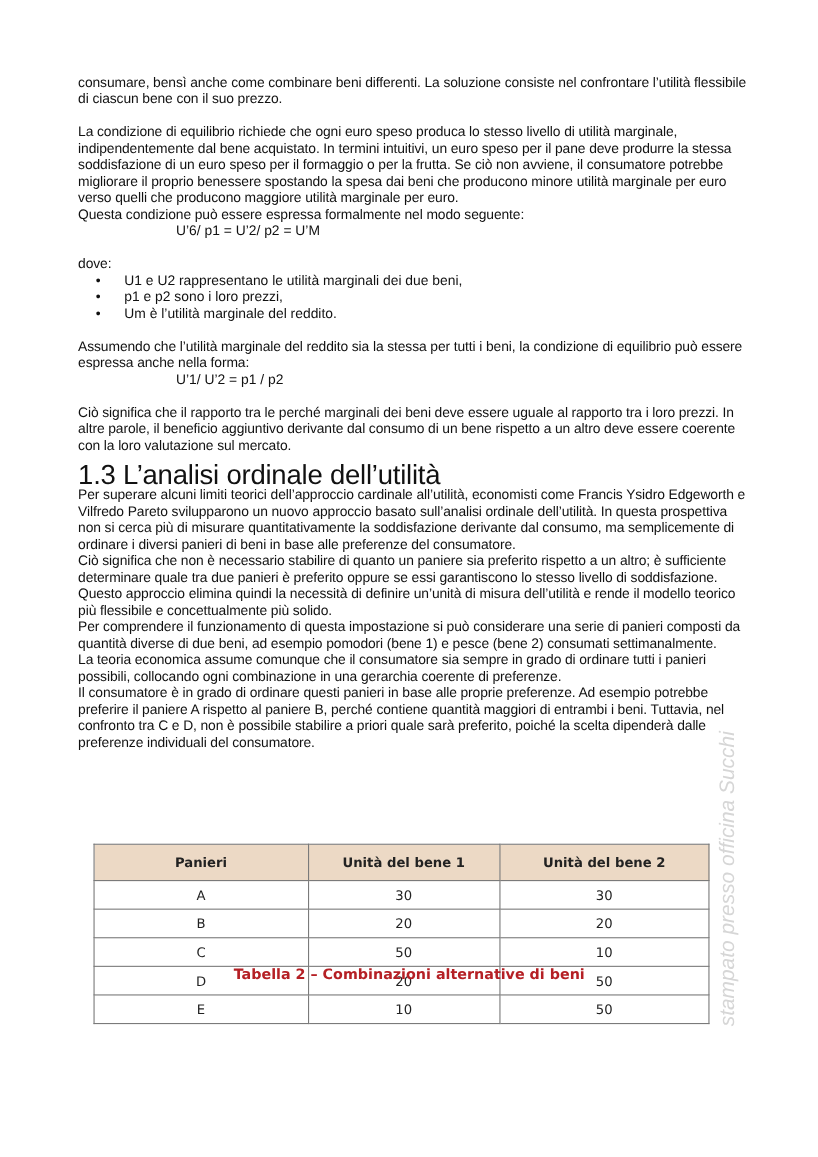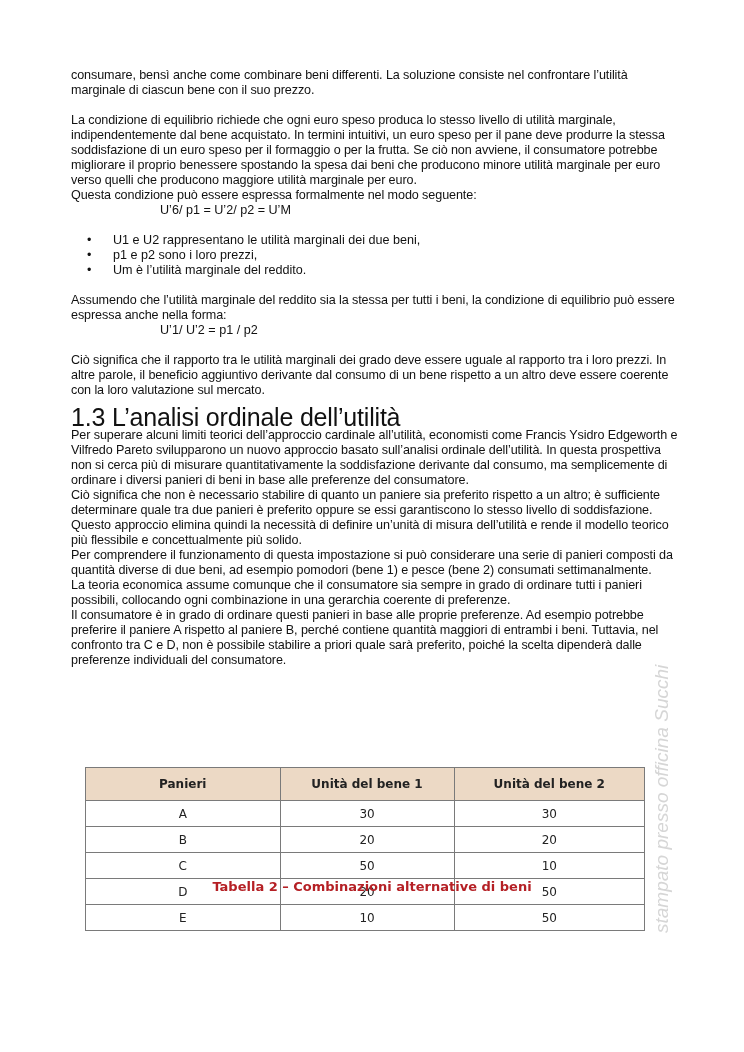--- a/index.html
+++ b/index.html
@@ -37,36 +37,37 @@
     .watermark span {
       position: absolute; left: 0; bottom: 0; transform-origin: 0 0; transform: rotate(-90deg) translate(0, 0);
       white-space: nowrap; font-family: "Liberation Sans", sans-serif; font-style: italic;
       font-size: 19px; color: #d6d6d6; display: block;
     }
   </style>
 </head>
 <body>
 
 <div class="page">
-  <p class="p">consumare, bensì anche come combinare beni differenti. La soluzione consiste nel confrontare l’utilità marginale di ciascun bene con il suo prezzo.</p>
+  <p class="p">consumare, bensì anche come combinare beni differenti. La soluzione consiste nel confrontare l’utilità flessibile di ciascun bene con il suo prezzo.</p>
   <div class="gap"></div>
   <p class="p">La condizione di equilibrio richiede che ogni euro speso produca lo stesso livello di utilità marginale, indipendentemente dal bene acquistato. In termini intuitivi, un euro speso per il pane deve produrre la stessa soddisfazione di un euro speso per il formaggio o per la frutta. Se ciò non avviene, il consumatore potrebbe migliorare il proprio benessere spostando la spesa dai beni che producono minore utilità marginale per euro verso quelli che producono maggiore utilità marginale per euro.</p>
   <p class="p">Questa condizione può essere espressa formalmente nel modo seguente:</p>
   <p class="formula">U’6/ p1 = U’2/ p2 = U’M</p>
   <div class="gap"></div>
+  <p class="p">dove:</p>
   <ul class="bullets">
     <li><span class="bul">•</span><span>U1 e U2 rappresentano le utilità marginali dei due beni,</span></li>
     <li><span class="bul">•</span><span>p1 e p2 sono i loro prezzi,</span></li>
     <li><span class="bul">•</span><span>Um è l’utilità marginale del reddito.</span></li>
   </ul>
   <div class="gap"></div>
   <p class="p">Assumendo che l’utilità marginale del reddito sia la stessa per tutti i beni, la condizione di equilibrio può essere espressa anche nella forma:</p>
   <p class="formula">U’1/ U’2  = p1 / p2</p>
   <div class="gap"></div>
-  <p class="p">Ciò significa che il rapporto tra le utilità marginali dei grado deve essere uguale al rapporto tra i loro prezzi. In altre parole, il beneficio aggiuntivo derivante dal consumo di un bene rispetto a un altro deve essere coerente con la loro valutazione sul mercato.</p>
+  <p class="p">Ciò significa che il rapporto tra le perché marginali dei beni deve essere uguale al rapporto tra i loro prezzi. In altre parole, il beneficio aggiuntivo derivante dal consumo di un bene rispetto a un altro deve essere coerente con la loro valutazione sul mercato.</p>
 
   <h2 class="heading">1.3 L’analisi ordinale dell’utilità</h2>
   <p class="p">Per superare alcuni limiti teorici dell’approccio cardinale all’utilità, economisti come Francis Ysidro Edgeworth e Vilfredo Pareto svilupparono un nuovo approccio basato sull’analisi ordinale dell’utilità. In questa prospettiva non si cerca più di misurare quantitativamente la soddisfazione derivante dal consumo, ma semplicemente di ordinare i diversi panieri di beni in base alle preferenze del consumatore.</p>
   <p class="p">Ciò significa che non è necessario stabilire di quanto un paniere sia preferito rispetto a un altro; è sufficiente determinare quale tra due panieri è preferito oppure se essi garantiscono lo stesso livello di soddisfazione. Questo approccio elimina quindi la necessità di definire un’unità di misura dell’utilità e rende il modello teorico più flessibile e concettualmente più solido.</p>
   <p class="p">Per comprendere il funzionamento di questa impostazione si può considerare una serie di panieri composti da quantità diverse di due beni, ad esempio pomodori (bene 1) e pesce (bene 2) consumati settimanalmente.</p>
   <p class="p">La teoria economica assume comunque che il consumatore sia sempre in grado di ordinare tutti i panieri possibili, collocando ogni combinazione in una gerarchia coerente di preferenze.</p>
   <p class="p">Il consumatore è in grado di ordinare questi panieri in base alle proprie preferenze. Ad esempio potrebbe preferire il paniere A rispetto al paniere B, perché contiene quantità maggiori di entrambi i beni.  Tuttavia, nel confronto tra C e D, non è possibile stabilire a priori quale sarà preferito, poiché la scelta dipenderà dalle preferenze individuali del consumatore.</p>
 </div>
 
 <div class="tbl-wrap">

